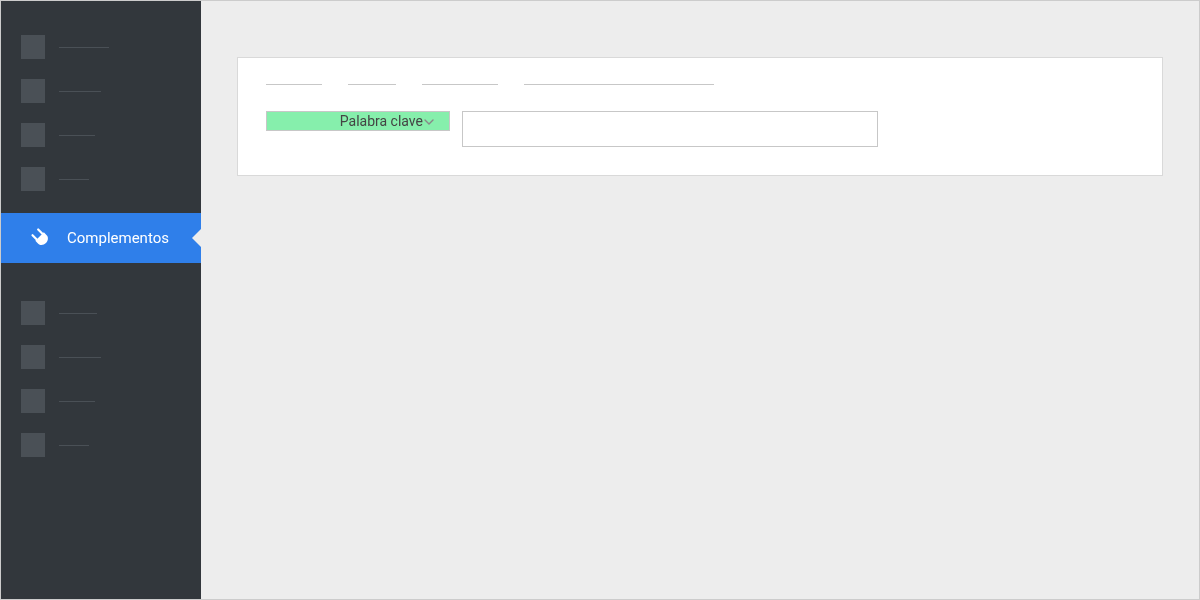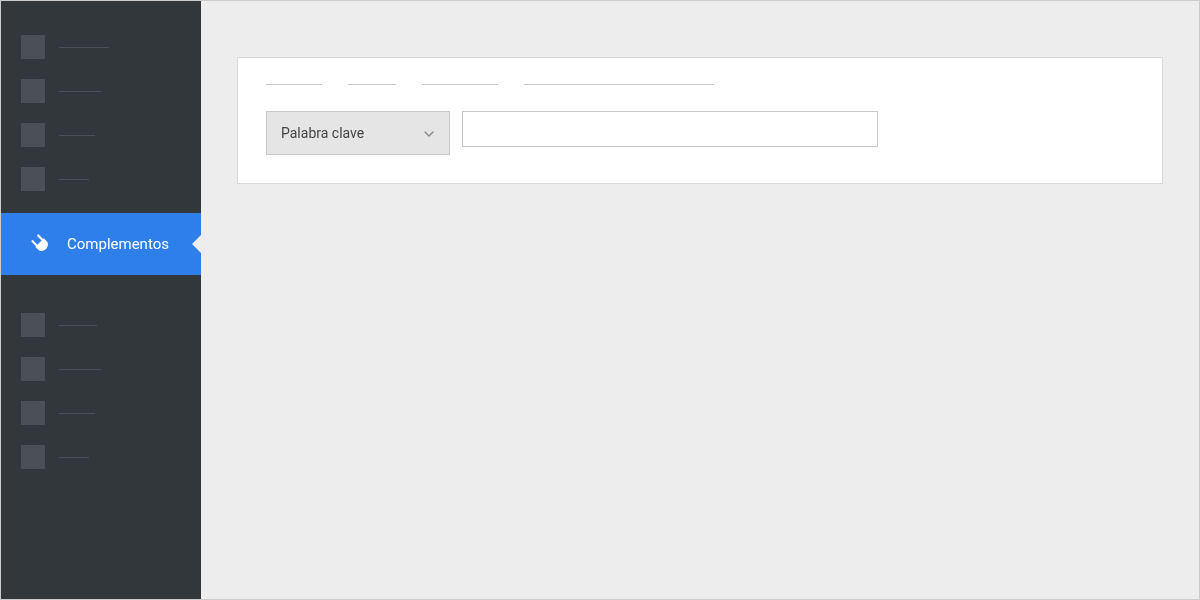--- a/index.html
+++ b/index.html
@@ -41,21 +41,21 @@
       background: #4a5056;
       flex-shrink: 0;
     }
     .sidebar-label-placeholder {
       height: 1px;
       background: #4a5056;
       flex-grow: 0;
     }
     .sidebar-item-active {
       background: #2f7fea;
-      height: 62px;
+      height: 50px;
       display: flex;
       align-items: center;
       gap: 14px;
       padding: 8px 20px 8px 28px;
       position: relative;
       margin-top: 12px;
       margin-bottom: 8px;
     }
     .sidebar-item-active::after {
       content: '';
@@ -119,26 +119,26 @@
       height: 1px;
       background: #c7c7c7;
     }
     .search-row {
       display: flex;
       gap: 12px;
     }
     .select-box {
       display: flex;
       align-items: center;
-      justify-content: space-between;
+      justify-content: flex-end;
       border: 1px solid #c7c7c7;
       padding: 8px 14px;
       width: 184px;
-      height: 44px;
-      background: #e5e5e5;
+      height: 20px;
+      background: #86efac;
       cursor: pointer;
       font-size: 14px;
       color: #444;
     }
     .chevron {
       width: 12px;
       height: 12px;
     }
     .search-input {
       border: 1px solid #c7c7c7;

